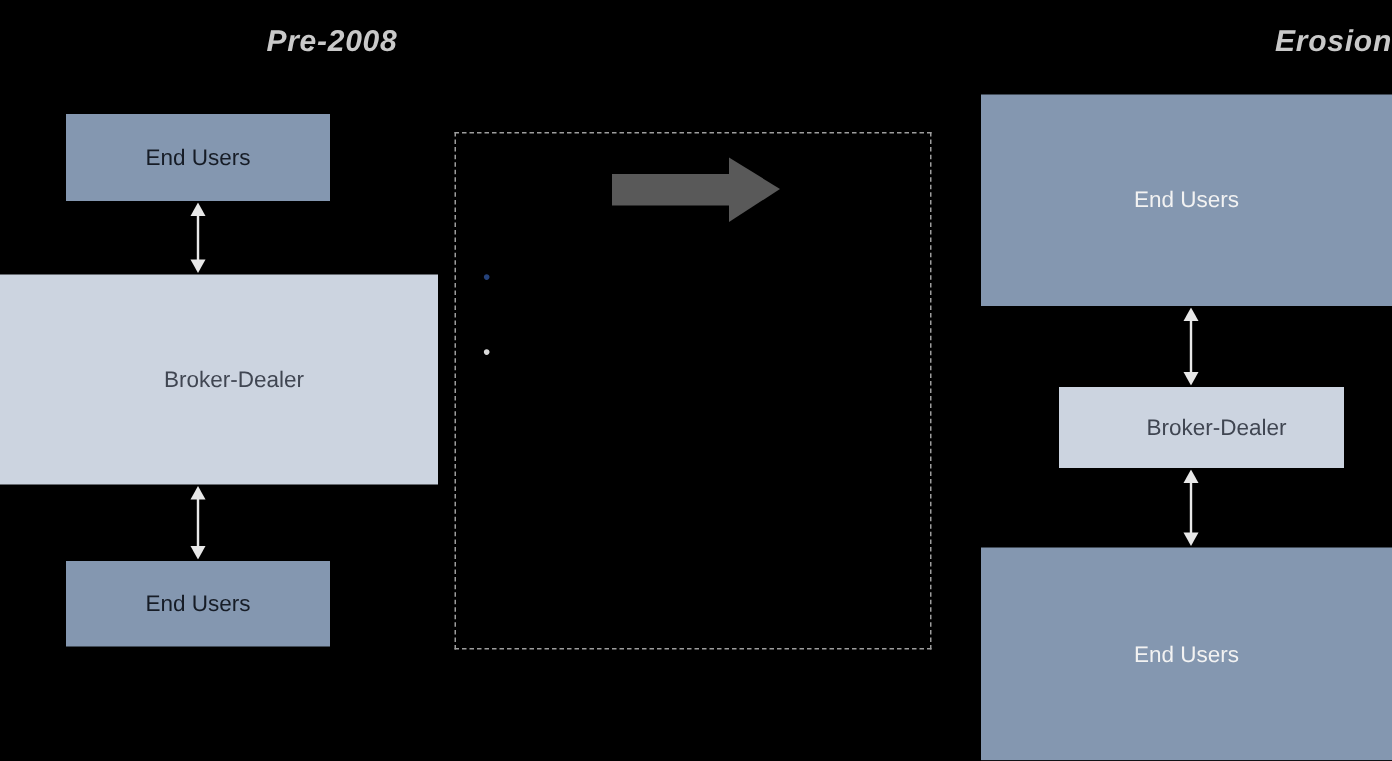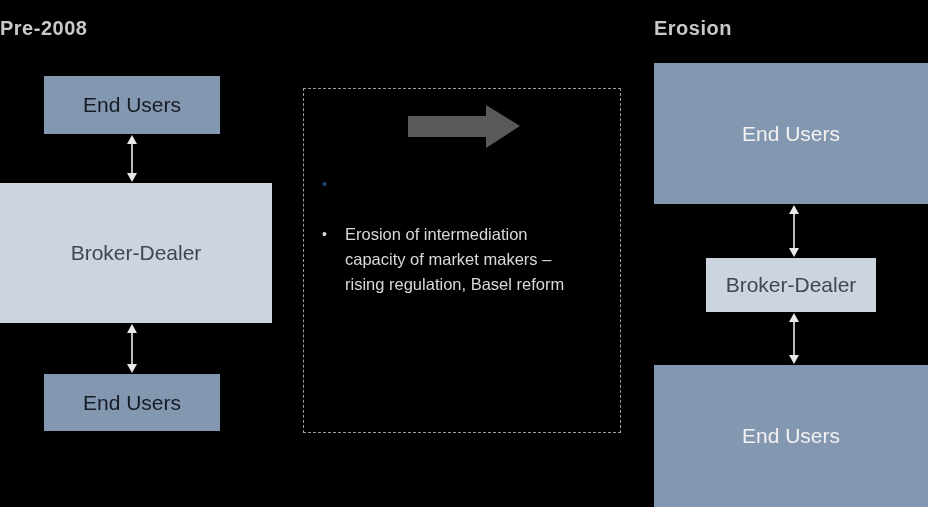--- a/index.html
+++ b/index.html
@@ -15,36 +15,37 @@
     background: #000000;
     overflow: hidden;
   }
 
   
   .col-title {
     position: absolute;
     font-size: 20px;
     font-weight: bold;
     color: #c9c9c9;
-    text-align: left;
+    text-align: right;
     letter-spacing: 0.5px;
+    font-style: italic;
   }
   .title-left  { left: 0;     top: 17px; width: 265px; }
   .title-right { left: 654px; top: 17px; width: 274px; }
 
   
   .box {
     position: absolute;
     display: flex;
     align-items: center;
     justify-content: center;
-    font-size: 21px;
+    font-size: 15px;
   }
   .steel { background: #8497b0; }
-  .light { background: #ccd4e0; }
+  .light { background: #ccd4e0; padding-left: 20px; }
   .dark-text  { color: #161c26; }
   .gray-text  { color: #404652; }
   .white-text { color: #f2f2f2; }
 
   .l-endusers-top    { left: 44px;  top: 76px;  width: 176px; height: 58px; }
   .l-broker          { left: 0;     top: 183px; width: 272px; height: 140px; }
   .l-endusers-bottom { left: 44px;  top: 374px; width: 176px; height: 57px; }
 
   .r-endusers-top    { left: 654px; top: 63px;  width: 274px; height: 141px; }
   .r-broker          { left: 706px; top: 258px; width: 170px; height: 54px; }
@@ -142,21 +143,20 @@
     <div class="shaft"></div>
     <div class="head"></div>
   </div>
 
   <div class="bullets">
     <div class="bullet bullet-blue">
       <span class="marker">•</span>
     </div>
     <div class="bullet bullet-gray">
       <span class="marker">•</span>
-      <span class="text">Erosion of intermediation capacity of market makers – rising regulation, Basel reform</span>
     </div>
   </div>
 
   <div class="box steel white-text r-endusers-top">
     <span>End Users</span>
   </div>
   <div class="box light gray-text r-broker">
     <span>Broker-Dealer</span>
   </div>
   <div class="box steel white-text r-endusers-bottom">

